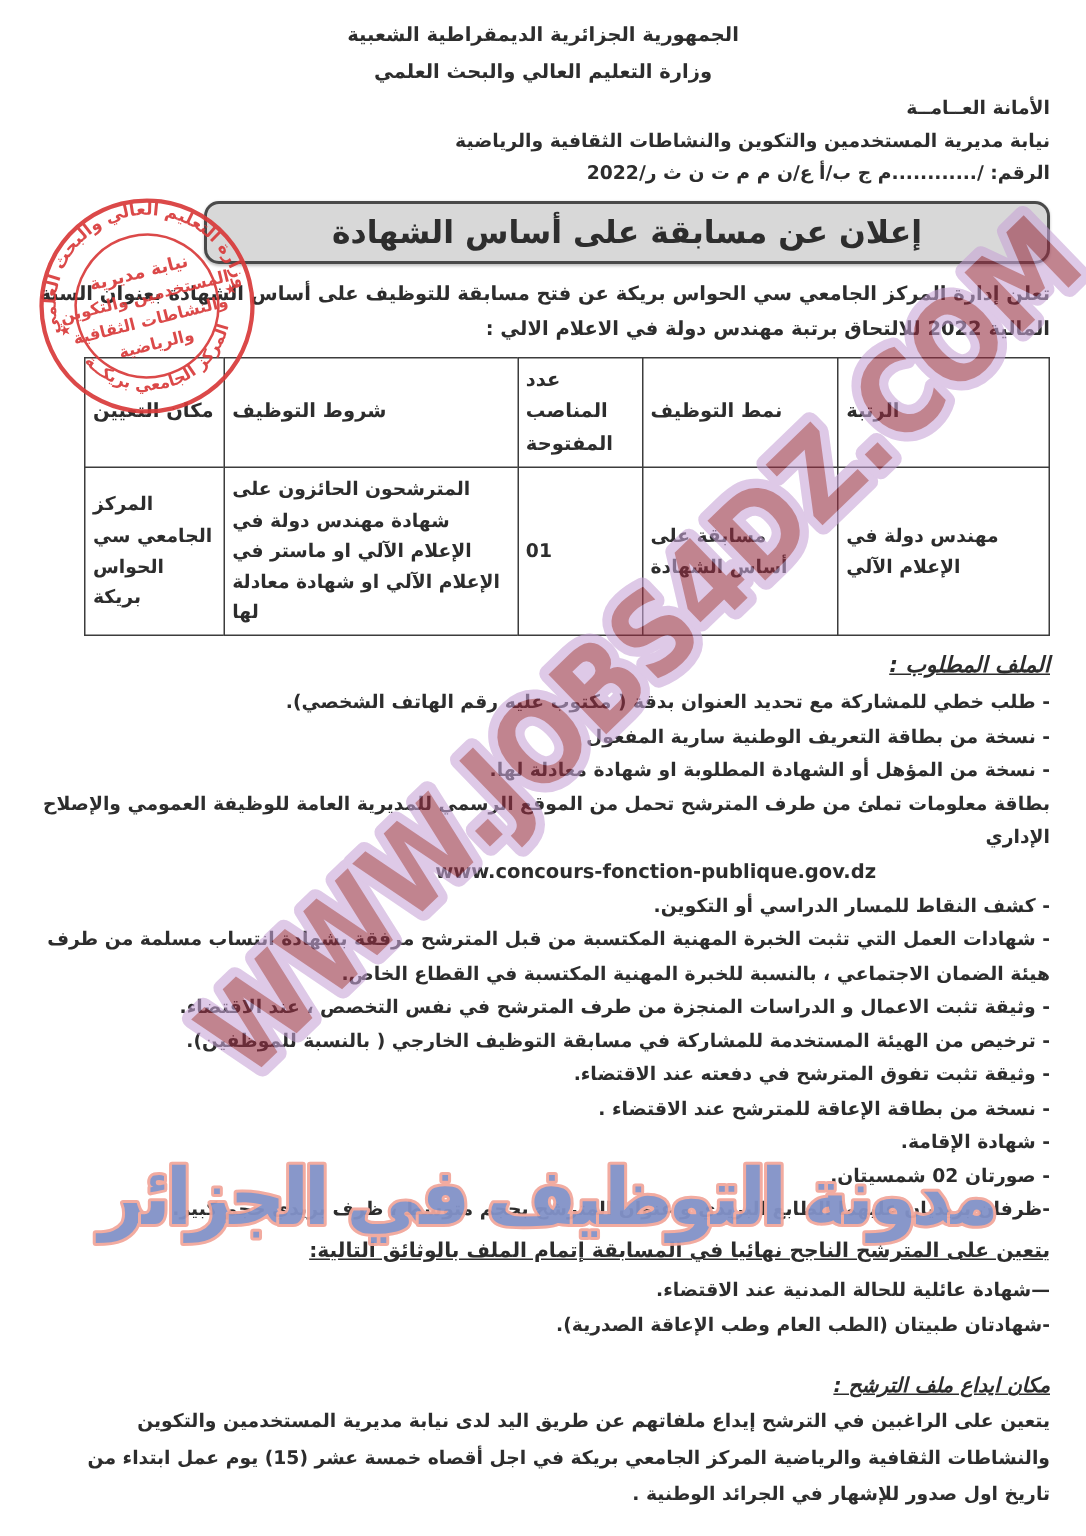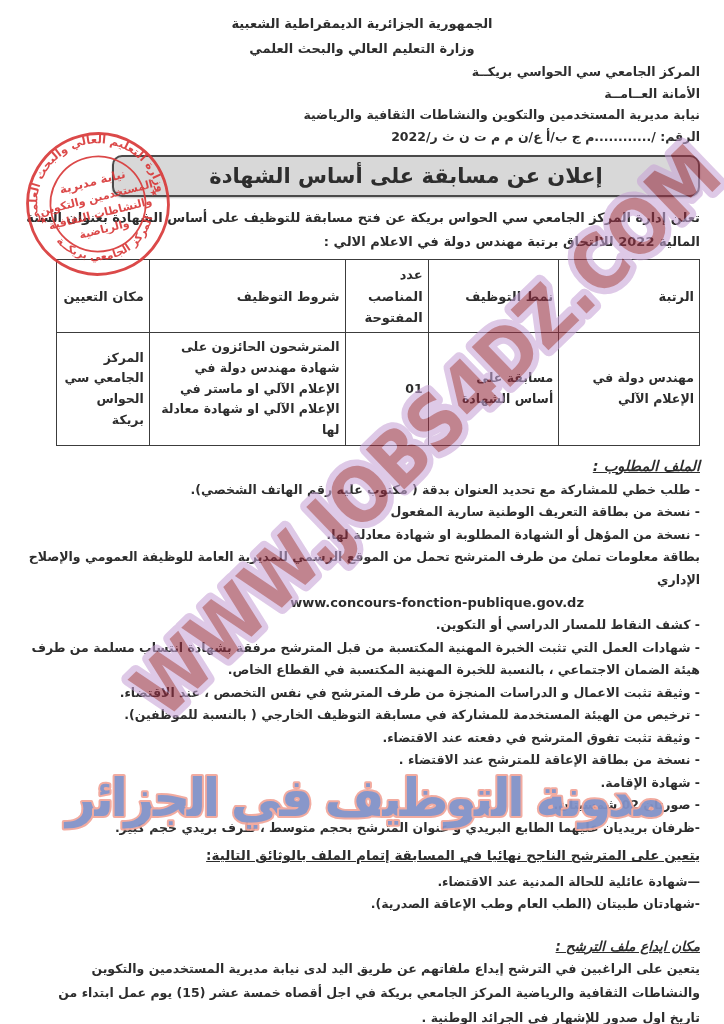--- a/index.html
+++ b/index.html
@@ -8,27 +8,27 @@
     background:#ffffff;color:#2d2d2d;
     font-family:"DejaVu Sans",sans-serif;
     direction:rtl;
   }
   .page{position:absolute;inset:0;padding:12px 24px 0 24px;box-sizing:border-box;}
   .h-center{text-align:center;font-size:13px;font-weight:bold;line-height:1.9;}
   .h-right{font-size:12.5px;font-weight:bold;line-height:1.72;text-align:right;}
   .title-box{
     width:552px;margin:8px 0 9px 0;background:#d8d8d8;
     border:2px solid #4a4a4a;border-radius:10px;
-    text-align:center;font-size:21px;font-weight:bold;padding:7px 16px;
+    text-align:center;font-size:21px;font-weight:bold;padding:7px 4px;
     box-shadow:0 1px 2px rgba(0,0,0,.25);
   }
   .intro{font-size:13px;font-weight:bold;line-height:1.8;margin:2px 0 6px 0;text-align:right;}
   table.vac{border-collapse:collapse;margin:4px 0 0 auto;width:644px;font-weight:bold;}
   table.vac th,table.vac td{
-    border:1.6px solid #3c3c3c;text-align:right;vertical-align:middle;
+    border:1.6px solid #3c3c3c;text-align:left;vertical-align:middle;
     padding:4px 5px;line-height:1.65;
   }
   table.vac th{font-size:13px;height:46px;}
   table.vac td{font-size:12.5px;height:66px;}
   .col-rank{width:141px;}.col-mode{width:128px;}.col-pos{width:74px;}
   .col-cond{width:200px;}.col-loc{width:86px;}
   .sec-head{
     font-size:14.5px;font-weight:bold;font-style:italic;
     text-decoration:underline;margin:12px 0 5px 0;
   }
@@ -56,21 +56,20 @@
   
   .wm-bottom{position:absolute;left:0;top:752px;width:724px;height:96px;pointer-events:none;}
 </style>
 </head>
 <body>
 
 <div class="page">
 
   <div class="h-center">الجمهورية الجزائرية الديمقراطية الشعبية</div>
   <div class="h-center">وزارة التعليم العالي والبحث العلمي</div>
-  <div class="h-right">المركز الجامعي سي الحواسي بريكــة</div>
   <div class="h-right">الأمانة العــامــة</div>
   <div class="h-right">نيابة مديرية المستخدمين والتكوين والنشاطات الثقافية والرياضية</div>
   <div class="h-right">الرقم: /............م ج ب/أ ع/ن م م ت ن ث ر/2022</div>
 
   <div class="title-box">إعلان عن مسابقة على أساس الشهادة</div>
 
   <div class="intro">تعلن إدارة المركز الجامعي سي الحواس بريكة عن فتح مسابقة للتوظيف على أساس الشهادة بعنوان السنة المالية 2022 للالتحاق برتبة مهندس دولة في الاعلام الالي :</div>
 
   <table class="vac">
     <tbody>

